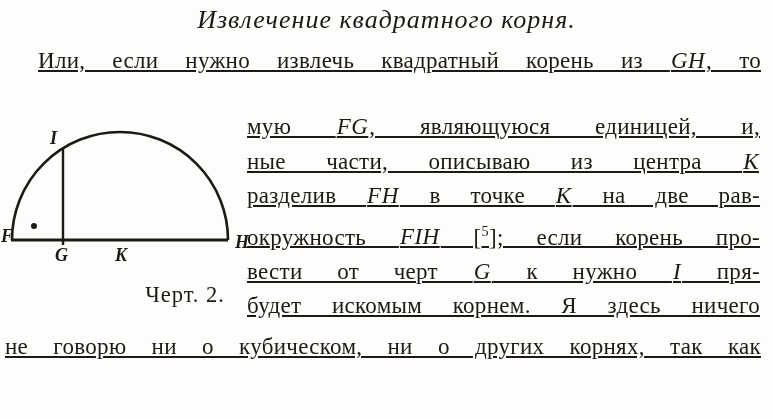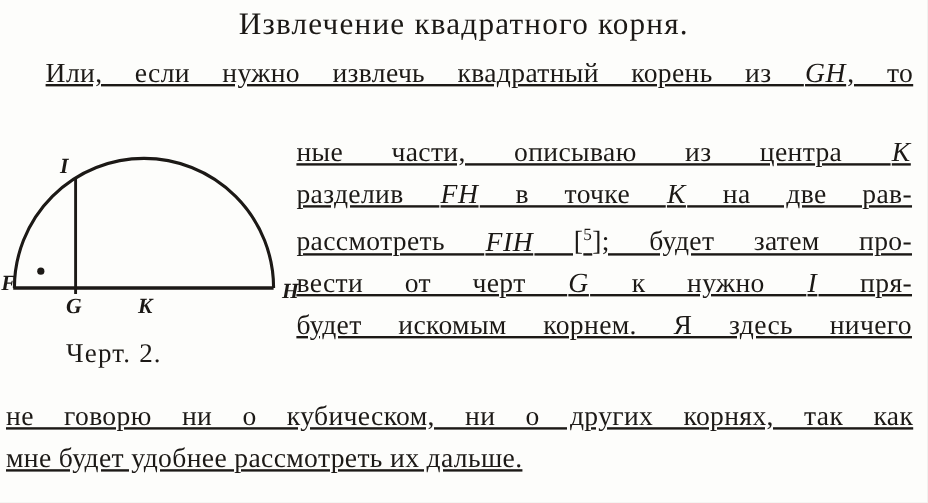--- a/index.html
+++ b/index.html
@@ -10,20 +10,21 @@
     background: var(--paper, #fdfdfb);
     color: var(--ink, #1c1916);
     font-family: "Liberation Serif", "DejaVu Serif", serif;
     overflow: hidden;
   }
   .title {
     position: absolute;
     top: 5px; left: 0;
     width: 100%;
     text-align: center;
+    font-style: italic;
     font-size: 26px;
     letter-spacing: 1px;
   }
   .para {
     position: absolute;
     font-size: 23px;
     line-height: 34.5px;
     letter-spacing: 0.3px;
     text-decoration: underline;
   }
@@ -41,21 +42,21 @@
     font-family: "Liberation Serif", "DejaVu Serif", serif;
     font-style: italic;
     font-weight: bold;
     font-size: 18px;
     fill: var(--ink, #1c1916);
   }
   .fig-caption {
     position: absolute;
     left: 55px; top: 170px;
     width: 170px;
-    text-align: left;
+    text-align: right;
     font-size: 22.5px;
     letter-spacing: 1px;
   }
 </style>
 </head>
 <body>
 
 <div class="page" style="--paper: #fdfdfb; --ink: #1c1916;">
 
   <div class="title">Извлечение квадратного корня.</div>
@@ -77,25 +78,25 @@
       <text class="fig-label" x="1" y="130">F</text>
       <text class="fig-label" x="55" y="149">G</text>
       <text class="fig-label" x="115" y="149">K</text>
       <text class="fig-label" x="235" y="136">H</text>
       <text class="fig-label" x="50" y="32">I</text>
     </svg>
     <div class="fig-caption">Черт. 2.</div>
   </div>
 
   <div id="para-right" class="para">
+      <div class="line"><span>мую </span><i class="math">FG</i><span>, являющуюся единицей, и,</span></div>
       <div class="line"><span>ные части, описываю из центра </span><i class="math">K</i></div>
       <div class="line"><span>разделив </span><i class="math">FH</i><span> в точке </span><i class="math">K</i><span> на две рав-</span></div>
-      <div class="line"><span>рассмотреть </span><i class="math">FIH</i><span> [</span><sup>5</sup><span>]; будет затем про-</span></div>
+      <div class="line"><span>окружность </span><i class="math">FIH</i><span> [</span><sup>5</sup><span>]; если корень про-</span></div>
       <div class="line"><span>вести от черт </span><i class="math">G</i><span> к нужно </span><i class="math">I</i><span> пря-</span></div>
       <div class="line"><span>будет искомым корнем. Я здесь ничего</span></div>
     </div>
 
   <div id="para-bottom" class="para">
       <div class="line"><span>не говорю ни о кубическом, ни о других корнях, так как</span></div>
-      <div class="line last"><span>мне будет удобнее рассмотреть их дальше.</span></div>
     </div>
 
 </div>
 
 </body></html>

